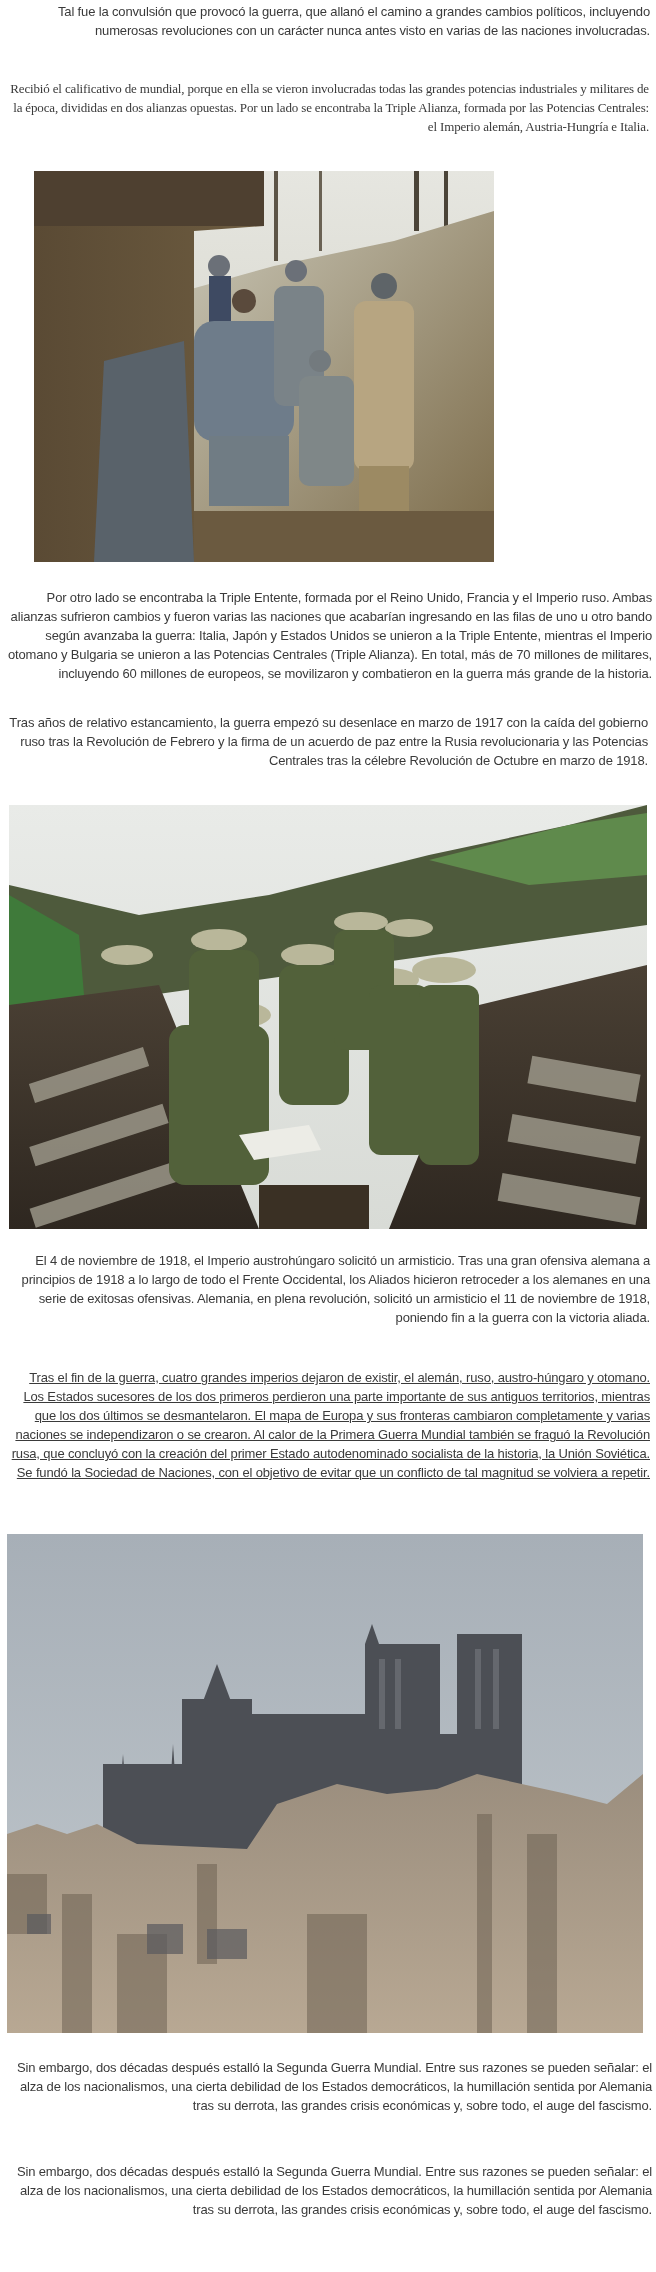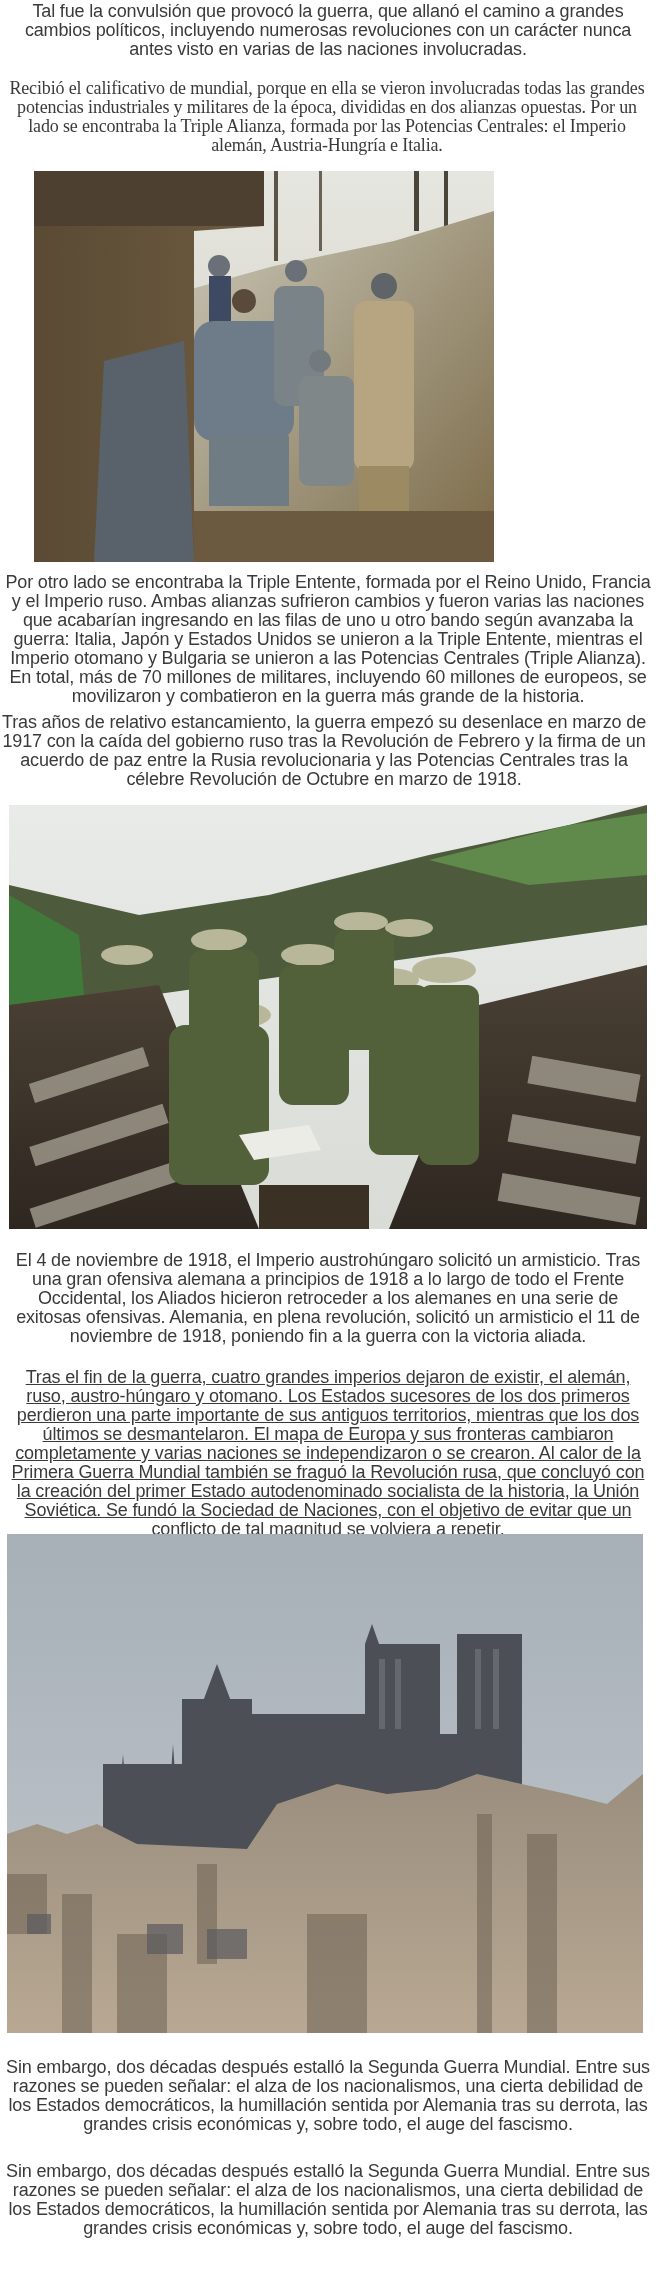--- a/index.html
+++ b/index.html
@@ -6,35 +6,35 @@
     html, body { width: 656px; background: #ffffff; }
     body {
       font-family: "Liberation Sans", "DejaVu Sans", sans-serif;
       color: #3a3a3a;
       position: relative;
       height: 2272px;
       overflow: hidden;
     }
     .para {
       position: absolute;
-      text-align: center;
-      font-size: 18px;
+      text-align: right;
+      font-size: 13px;
       line-height: 19px;
       letter-spacing: -0.15px;
     }
     .photo {
       position: absolute;
       overflow: hidden;
     }
     .photo svg { display: block; width: 100%; height: 100%; }
 
     #p1 { left: 6px; top: 2px; width: 644px; }
     #p2 { left: 5px; top: 79px; width: 644px; font-family: Liberation Serif, serif; }
     #img1 { left: 34px; top: 171px; width: 460px; height: 391px; }
-    #p3 { left: 4px; top: 573px; width: 648px; }
+    #p3 { left: 4px; top: 588px; width: 648px; }
     #p4 { left: 0; top: 713px; width: 648px; }
     #img2 { left: 9px; top: 805px; width: 638px; height: 424px; }
     #p5 { left: 6px; top: 1251px; width: 644px; }
     #p6 { left: 6px; top: 1368px; width: 644px; text-decoration: underline; }
     #img3 { left: 7px; top: 1534px; width: 636px; height: 499px; }
     #p7 { left: 4px; top: 2058px; width: 648px; }
     #p8 { left: 4px; top: 2162px; width: 648px; }
   </style>
 </head>
 <body>

